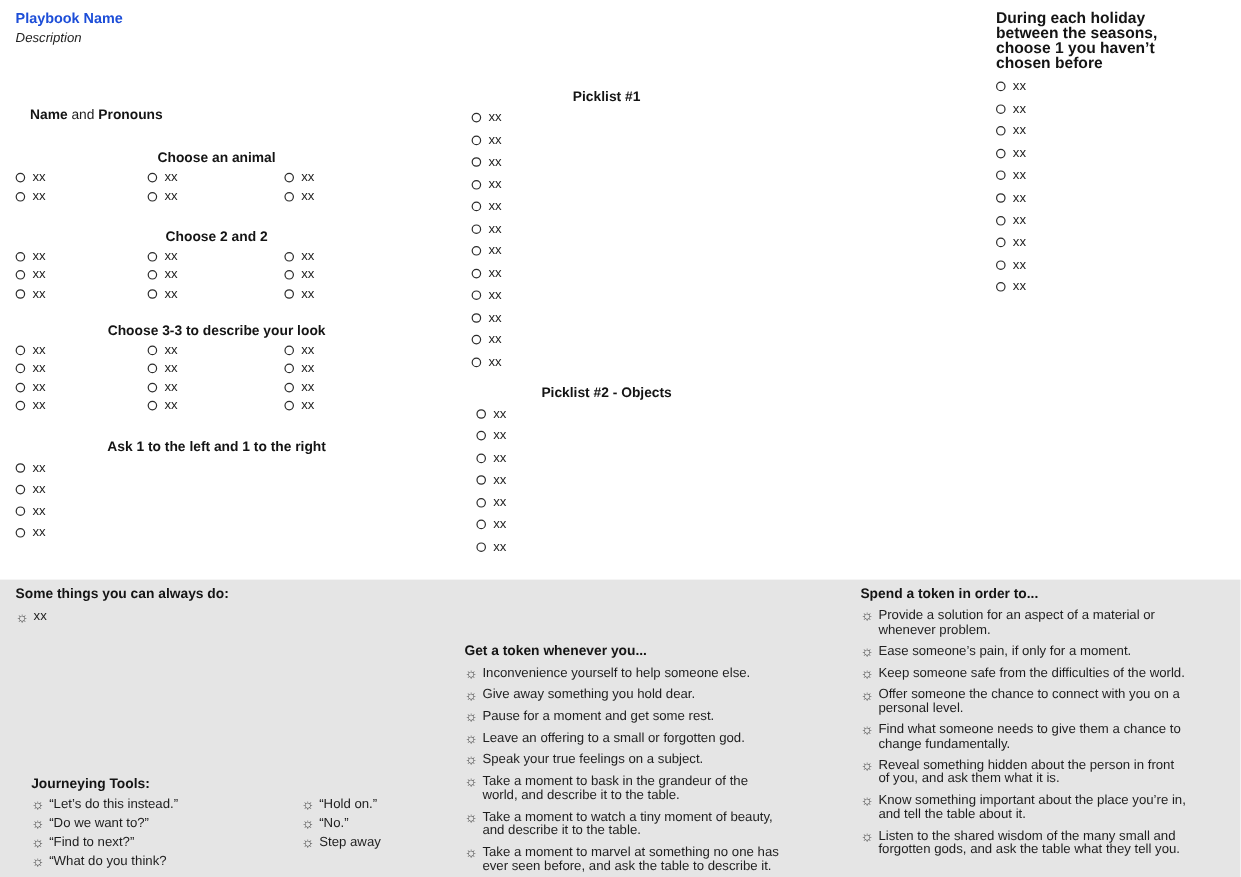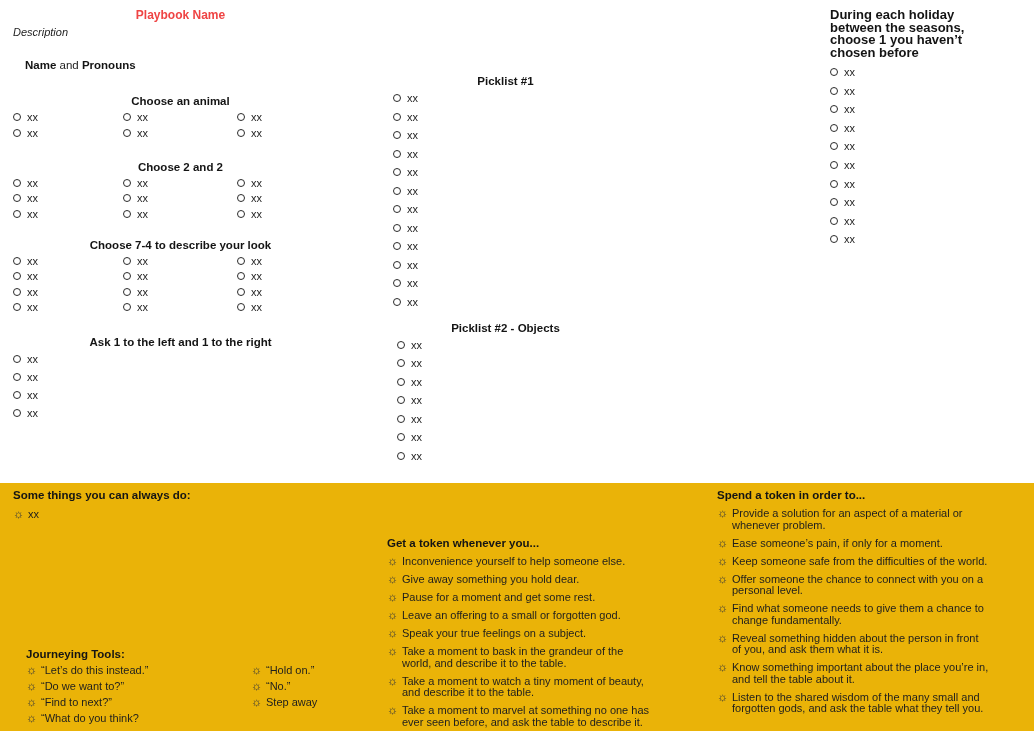--- a/index.html
+++ b/index.html
@@ -8,41 +8,41 @@
     position:relative; width:1034px; height:731px; overflow:hidden;
     background:#ffffff; color:#1e1e1e;
     font-family:"Liberation Sans","DejaVu Sans",sans-serif;
     font-size:11px; line-height:12px;
   }
   .h { font-weight:bold; color:#141414; font-size:11.5px; line-height:13px;text-align:center; }
   .col-left  { position:absolute; left:13px;  top:8px;  width:335px; }
   .col-mid   { position:absolute; left:393px; top:75px; width:225px; }
   .col-right { position:absolute; left:830px; top:9px;  width:172px; }
 
-  .playbook-name { font-weight:bold; font-size:12px; line-height:14px; color:#ef4444;text-align:center; }
+  .playbook-name { font-weight:bold; font-size:12px; line-height:14px; color:#1d4ed8; }
   .description   { font-style:italic; margin-top:4px; }
-  .name-line     { margin-top:21px; font-size:11.5px; line-height:13px;padding-left:12px; }
+  .name-line     { margin-top:52px; font-size:11.5px; line-height:13px;padding-left:12px; }
   .name-line .b  { font-weight:bold; color:#141414; }
 
   .mt23 { margin-top:23px; } .mt22 { margin-top:22px; } .mt19 { margin-top:19px; }
   .mt14 { margin-top:14px; }
 
   .ogrid { display:grid; grid-template-columns:110px 114px auto; row-gap:3.5px; margin-top:3px; }
   .opt { display:flex; align-items:center; gap:6px; height:12px; }
   .circle { width:8px; height:8px; border:1.2px solid #2b2b2b; border-radius:50%; flex:none; background:transparent; }
   .vlist { margin-top:4px; }
   .vlist .opt { margin-bottom:6.5px; }
   .ask-list { margin-top:4px; }
   .ask-list .opt { margin-bottom:6px; }
   .pl2 { padding-left:4px; }
   .holiday-list { margin-top:7px; }
   .holiday-list .opt { margin-bottom:6.6px; }
   .holiday-head { font-weight:bold; color:#141414; font-size:13px; line-height:12.5px; }
 
-  .footer-band { position:absolute; left:0; top:483px; width:1034px; height:248px; background:#eab308; }
+  .footer-band { position:absolute; left:0; top:483px; width:1034px; height:248px; background:#e5e5e5; }
   .fcolA { position:absolute; left:13px;  top:6px; width:340px; }
   .fcolB { position:absolute; left:387px; top:6px; width:265px;margin-top:48px; }
   .fcolC { position:absolute; left:717px; top:6px; width:272px; }
   .fhead { font-weight:bold; color:#141414; font-size:11.5px; line-height:13px; margin-bottom:6px; }
   .bullet-item { position:relative; padding-left:15px; margin-bottom:6.5px; line-height:11.5px; }
   .sun { position:absolute; left:0; top:-1px; font-size:12px; line-height:12px; color:#3a3a3a; }
   .always-item { margin-top:7px; }
   .journey { position:absolute; left:13px; top:159px; width:345px; }
   .jhead { font-weight:bold; color:#141414; font-size:11.5px; line-height:13px; margin-bottom:1px; }
   .jcols { display:flex; }
@@ -142,21 +142,21 @@
           <span class="circle"></span>
           <span>xx</span>
         </div>
 
         <div class="opt">
           <span class="circle"></span>
           <span>xx</span>
         </div>
       </div>
 
-    <div class="h mt19">Choose 7-4 to describe your look</div>
+    <div class="h mt19">Choose 3-3 to describe your look</div>
     <div class="ogrid">
 
         <div class="opt">
           <span class="circle"></span>
           <span>xx</span>
         </div>
 
         <div class="opt">
           <span class="circle"></span>
           <span>xx</span>

